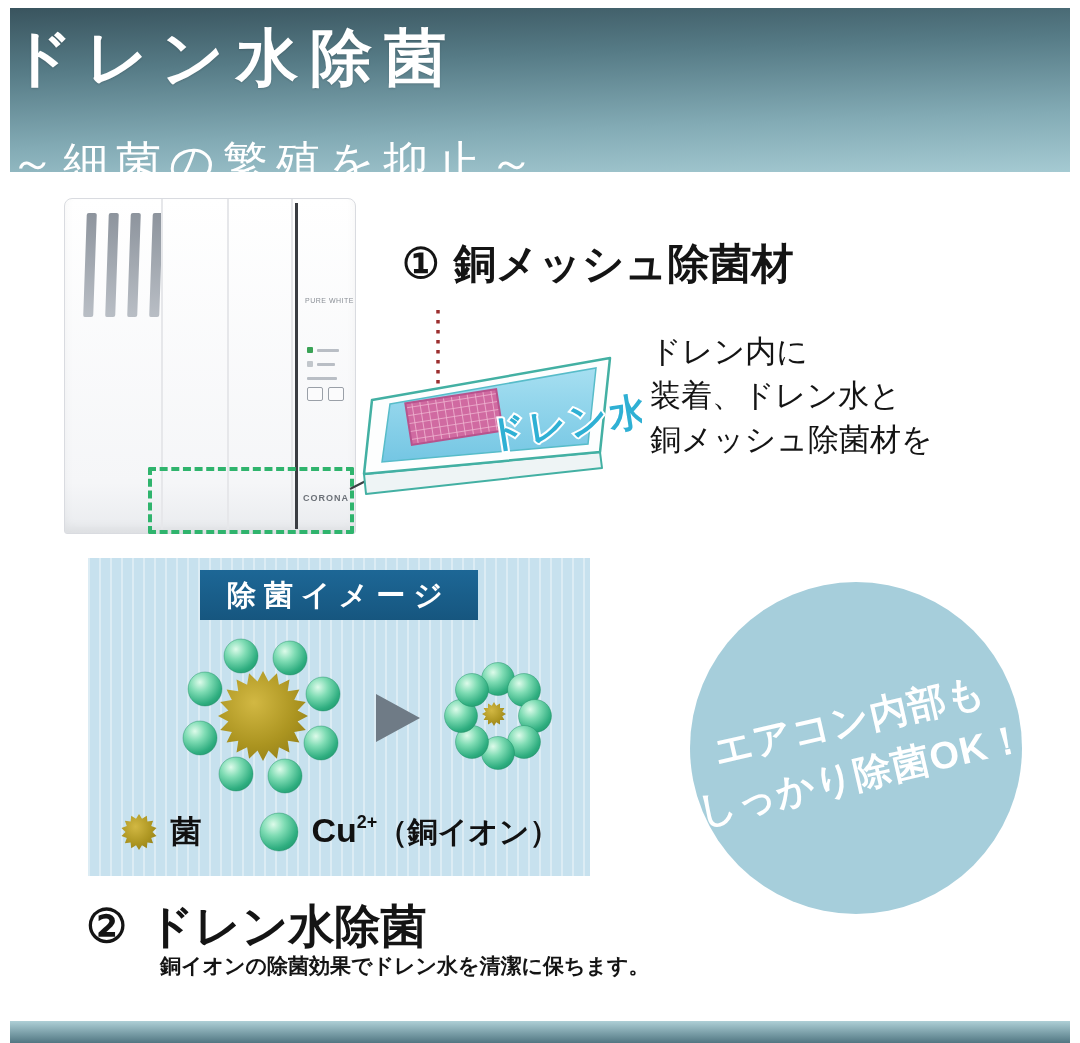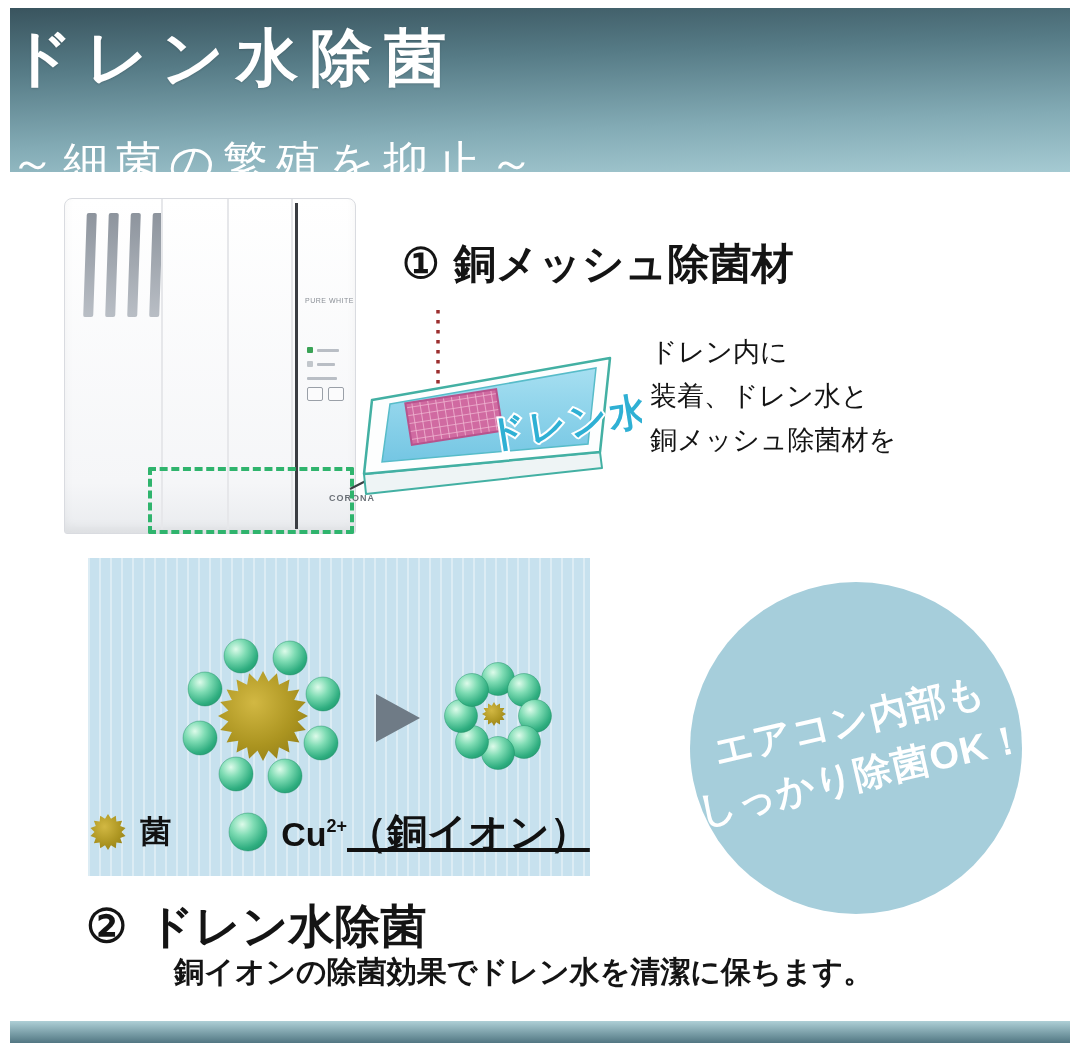--- a/index.html
+++ b/index.html
@@ -32,34 +32,34 @@
   .seam{position:absolute;top:0;bottom:4px;width:2px;background:#e6e7ea;}
   .seam.s1{left:96px}.seam.s2{left:162px}.seam.s3{left:226px}
   .ac-divider{position:absolute;left:230px;top:4px;bottom:4px;width:3px;background:#3a3d42;}
   .ctrl{position:absolute;left:238px;top:6px;width:48px;bottom:6px;font-family:"Liberation Sans",sans-serif;}
   .ctrl .model{position:absolute;left:2px;top:92px;font-size:7px;color:#8a8f96;letter-spacing:.5px;white-space:nowrap;}
   .ctrl .row{position:absolute;left:4px;height:6px;display:flex;align-items:center;gap:4px;}
   .ctrl .row .led{width:6px;height:6px;border-radius:1px;}
   .ctrl .row .bar{height:3px;background:#b9bec5;border-radius:1px;}
   .ctrl .btns{position:absolute;left:4px;top:182px;display:flex;gap:5px;}
   .ctrl .btn{width:14px;height:12px;border:1.5px solid #9aa0a8;border-radius:2px;background:#fbfbfc;}
-  .ctrl .brand{position:absolute;left:0;bottom:24px;font-size:9px;font-weight:bold;color:#6b7077;letter-spacing:1px;margin-left:26px;}
+  .ctrl .brand{position:absolute;left:0;bottom:24px;font-size:9px;font-weight:bold;color:#6b7077;letter-spacing:1px;}
   .dash-box{
     position:absolute;left:148px;top:467px;width:198px;height:59px;
     border:4px dashed #2fb46d;border-radius:2px;
   }
   .connector{position:absolute;left:348px;top:456px;}
   
   .step1-heading{
     position:absolute;left:402px;top:236px;display:flex;align-items:baseline;gap:14px;
     font-size:42px;font-weight:600;color:#141414;white-space:nowrap;
   }
   .step1-desc{
     position:absolute;left:650px;top:330px;width:400px;
-    font-size:27px;line-height:44px;color:#141414;font-weight:500;
+    font-size:31px;line-height:44px;color:#141414;font-weight:500;
   }
   .tray-svg{position:absolute;left:350px;top:296px;}
   
   .diagram{
     position:absolute;left:88px;top:558px;width:502px;height:318px;
     background-color:#c7e1ee;
     background-image:repeating-linear-gradient(90deg,rgba(255,255,255,.38) 0 2px,rgba(255,255,255,0) 2px 11px);
   }
   .diagram-title{
     position:absolute;left:50%;transform:translateX(-50%);top:12px;width:278px;height:50px;
@@ -69,37 +69,37 @@
   .bacteria-svg{position:absolute;left:0;top:66px;}
   .legend{
     position:absolute;left:0;right:0;top:250px;height:48px;
     display:flex;justify-content:center;align-items:center;gap:12px;
     font-family:"Liberation Sans",sans-serif;color:#111;
   }
   .legend .lbl{font-size:31px;font-weight:600;}
   .legend .gap{width:32px;}
   .legend .cu{font-size:34px;font-weight:600;}
   .legend sup{font-size:18px;font-weight:600;vertical-align:14px;}
-  .legend .ion-name{font-size:40px;font-weight:600;text-decoration:underline;}
+  .legend .ion-name{font-size:30px;font-weight:600;}
   
   .badge{
     position:absolute;left:690px;top:582px;width:332px;height:332px;border-radius:50%;
     background:#a6cedb;display:flex;align-items:center;justify-content:center;
   }
   .badge-inner{
     transform:rotate(-13deg);color:#fff;font-family:"Liberation Sans",sans-serif;
     font-weight:bold;font-size:38px;line-height:1.45;text-align:center;letter-spacing:1px;white-space:nowrap;
   }
   
   .step2-heading{
     position:absolute;left:86px;top:896px;display:flex;align-items:baseline;gap:20px;
     font-size:46px;font-weight:600;color:#141414;white-space:nowrap;
   }
   .step2-desc{
-    position:absolute;left:174px;top:952px;font-size:30px;font-weight:700;color:#141414;white-space:nowrap;font-family:Liberation Mono, monospace;
+    position:absolute;left:160px;top:952px;font-size:21px;font-weight:700;color:#141414;white-space:nowrap;font-family:Liberation Mono, monospace;
   }
   
   .bottom-bar{
     position:absolute;left:10px;right:10px;bottom:0;height:22px;
     background:linear-gradient(180deg,#aecfd6 0%,#6d929c 70%,#527682 100%);
   }
 </style>
 </head>
 <body>
 
@@ -180,20 +180,21 @@
     <text x="140" y="152" transform="rotate(-9 140 152)" font-family="Liberation Sans, sans-serif" font-size="38" font-weight="bold" fill="#2fb0d4" stroke="#ffffff" stroke-width="4" paint-order="stroke" letter-spacing="2">ドレン水</text>
   </svg>
 
   <div class="step1-desc">
     <div>ドレン内に</div>
     <div>装着、ドレン水と</div>
     <div>銅メッシュ除菌材を</div>
   </div>
 
   <div class="diagram">
+    <div class="diagram-title">除菌イメージ</div>
 
     <svg class="bacteria-svg" width="502" height="186" viewBox="0 0 502 186">
       <defs>
         <radialGradient id="gg" cx="0.35" cy="0.3" r="0.85">
           <stop offset="0" stop-color="#ddfbea"></stop>
           <stop offset="0.35" stop-color="#7fdcb4"></stop>
           <stop offset="0.75" stop-color="#2fae80"></stop>
           <stop offset="1" stop-color="#1d9268"></stop>
         </radialGradient>
         <radialGradient id="og" cx="0.4" cy="0.35" r="0.8">

